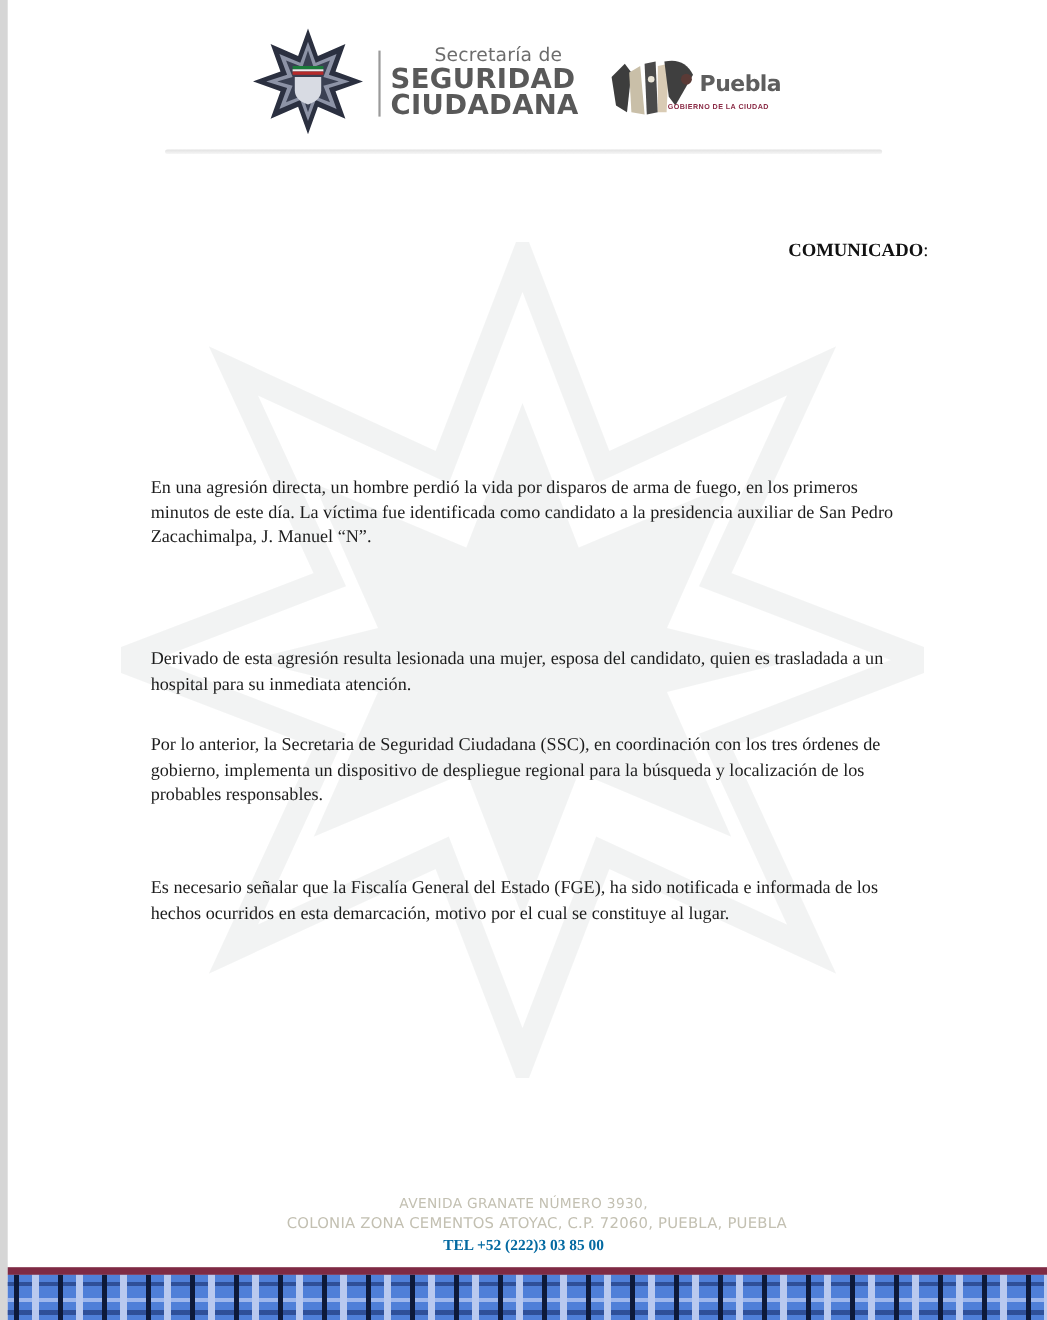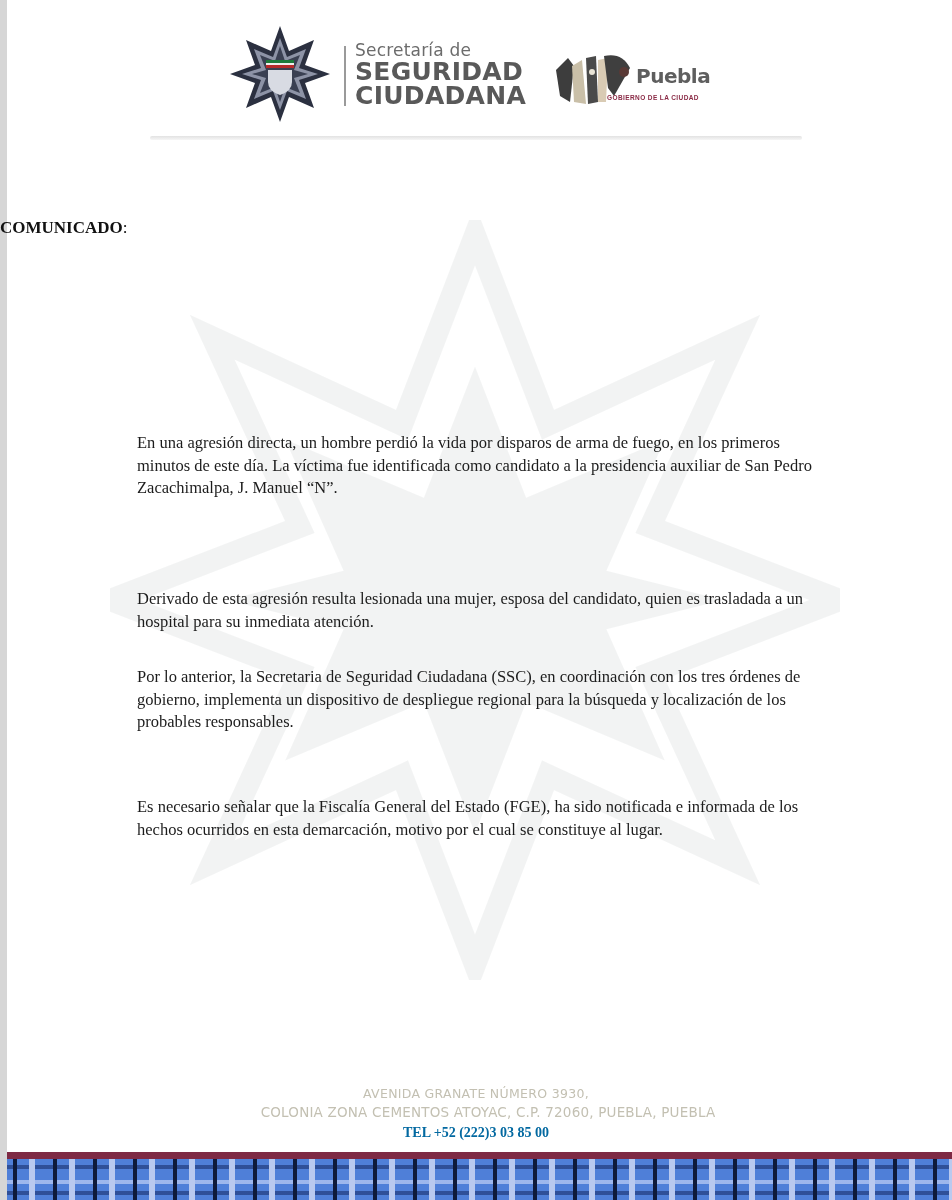--- a/index.html
+++ b/index.html
@@ -5,30 +5,30 @@
   html, body { margin: 0; padding: 0; }
   body {
     width: 952px; height: 1200px; position: relative; overflow: hidden;
     background: #ffffff; font-family: "Liberation Serif", serif;
   }
   .left-edge { position: absolute; left: 0; top: 0; width: 7px; height: 1200px; background: #d6d6d6; }
   .header { position: absolute; left: 0; top: 0; width: 952px; height: 150px; }
   .star-logo { position: absolute; left: 226px; top: 24px; width: 108px; height: 100px; }
   .divider-v { position: absolute; left: 344px; top: 46px; width: 2px; height: 60px; background: #9a9a9a; }
   .ssc-text { position: absolute; left: 355px; top: 40px; color: #5a5a5a; font-family: "DejaVu Sans", sans-serif; }
-  .ssc-line1 { font-size: 17px; color: #6c6c6c; line-height: 20px; letter-spacing: 0.2px; }
+  .ssc-line1 { font-size: 17px; color: #6c6c6c; line-height: 20px; letter-spacing: 0.2px; margin-left: 40px; }
   .ssc-line2, .ssc-line3 { font-size: 25px; font-weight: bold; line-height: 24px; color: #595959; letter-spacing: 0.3px; }
   .puebla-art { position: absolute; left: 552px; top: 52px; width: 82px; height: 56px; }
   .puebla-word { position: absolute; left: 636px; top: 62px; font-family: "DejaVu Sans", sans-serif; font-size: 20px; font-weight: bold; color: #5e5e5e; line-height: 28px; letter-spacing: -0.5px; }
   .puebla-sub { position: absolute; left: 607px; top: 94px; font-family: Liberation Sans, sans-serif; font-size: 6.5px; font-weight: bold; color: #8a2a45; letter-spacing: 0.4px; text-align: center; }
   .header-rule { position: absolute; left: 150px; top: 136px; width: 652px; height: 4px; background: linear-gradient(to bottom, #e2e2e2, #f6f6f6); border-radius: 2px; }
 
   .watermark { position: absolute; left: 110px; top: 220px; width: 730px; height: 760px; opacity: 0.05; }
 
-  .title { position: absolute; left: 0; top: 218px; width: 844px; text-align: left; font-size: 17px; color: #111; }
+  .title { position: absolute; left: 0; top: 218px; width: 844px; text-align: right; font-size: 17px; color: #111; }
   .title b { font-weight: bold; }
   .para { position: absolute; left: 137px; width: 680px; font-size: 16.5px; line-height: 22.5px; color: #1c1c1c; margin: 0; }
   .p1 { top: 432px; }
   .p2 { top: 564px; margin-top: 24px; }
   .p3 { top: 666px; }
   .p4 { top: 796px; }
 
   .footer-addr { position: absolute; left: 0; width: 952px; text-align: center; font-family: "DejaVu Sans", sans-serif; color: #c3c0b2; }
   .addr1 { top: 1086px; font-size: 12.5px; letter-spacing: 0.3px; }
   .addr2 { top: 1104px; font-size: 13.5px; letter-spacing: 0.2px; padding-left: 12px; }

